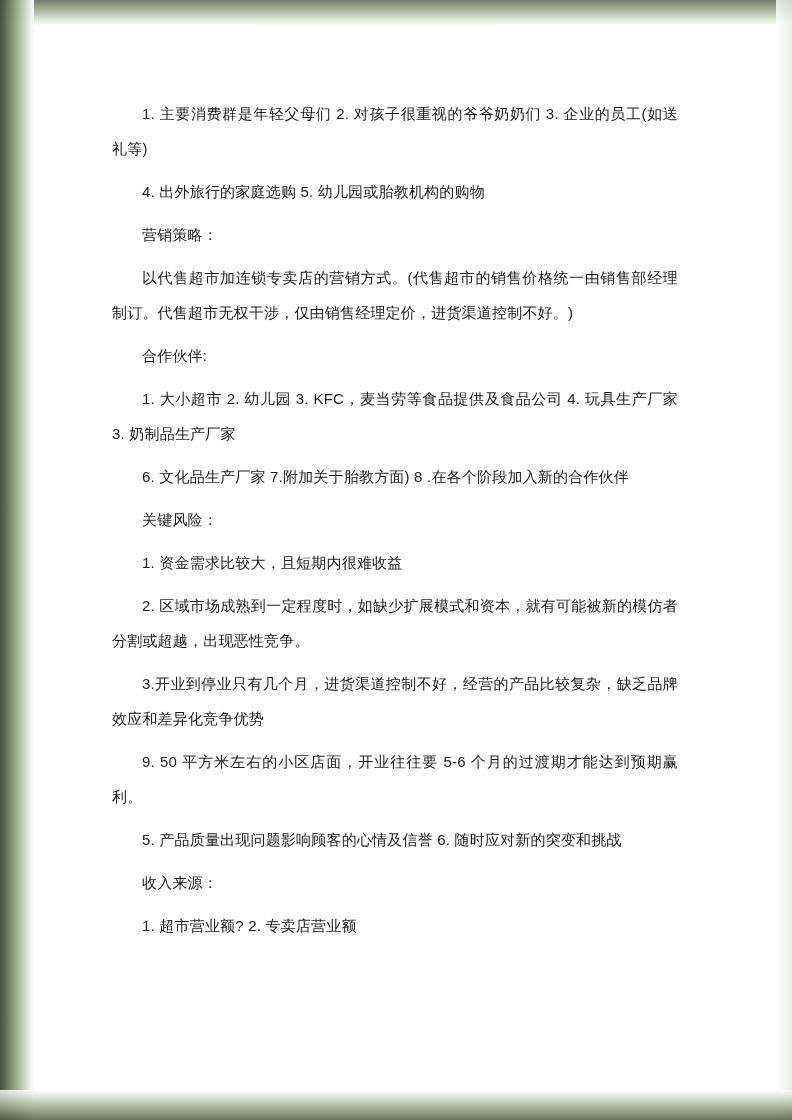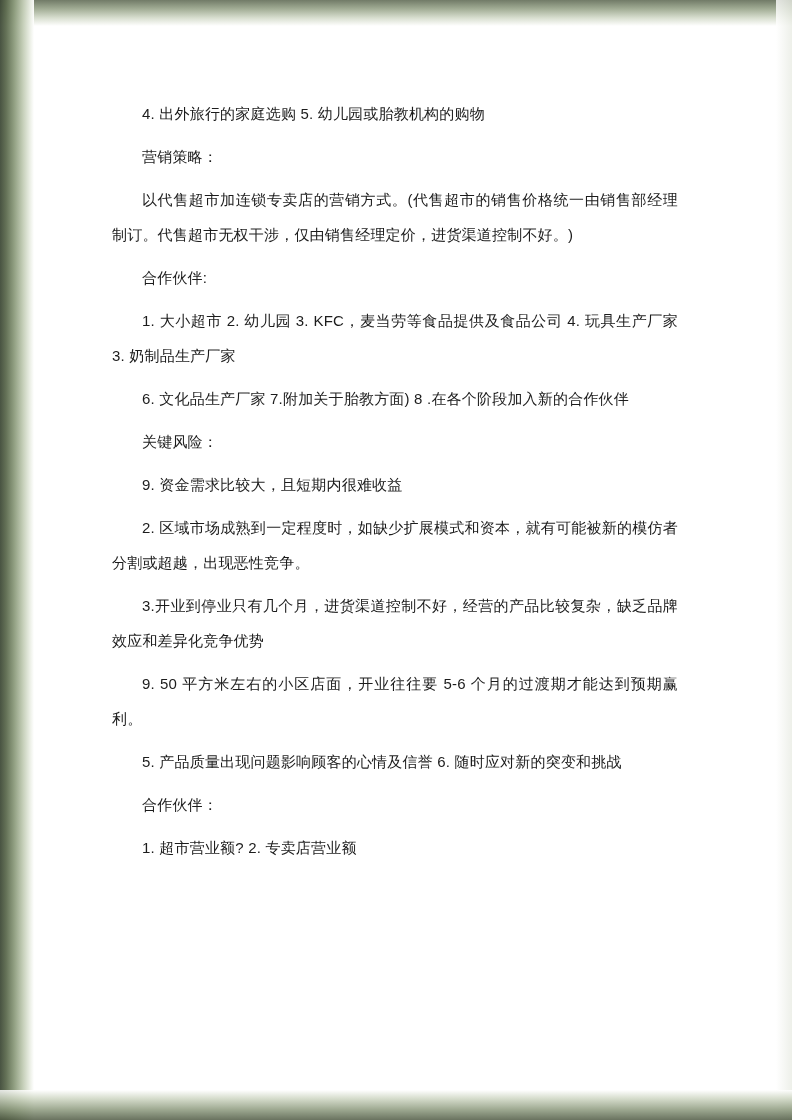--- a/index.html
+++ b/index.html
@@ -86,28 +86,29 @@
 </head>
 <body>
 
 <div class="page">
   <div class="edge-top"></div>
   <div class="edge-left"></div>
   <div class="edge-right"></div>
   <div class="edge-bottom"></div>
 
   <div class="content">
+    <p class="para">1. 主要消费群是年轻父母们  2. 对孩子很重视的爷爷奶奶们  3. 企业的员工(如送礼等)</p>
     <p class="para">4. 出外旅行的家庭选购  5. 幼儿园或胎教机构的购物</p>
     <p class="para heading">营销策略：</p>
     <p class="para">以代售超市加连锁专卖店的营销方式。(代售超市的销售价格统一由销售部经理制订。代售超市无权干涉，仅由销售经理定价，进货渠道控制不好。)</p>
     <p class="para heading">合作伙伴:</p>
     <p class="para">1. 大小超市 2. 幼儿园   3. KFC，麦当劳等食品提供及食品公司  4. 玩具生产厂家        3. 奶制品生产厂家</p>
     <p class="para">6. 文化品生产厂家        7.附加关于胎教方面) 8 .在各个阶段加入新的合作伙伴</p>
     <p class="para heading">关键风险：</p>
-    <p class="para">9. 资金需求比较大，且短期内很难收益</p>
+    <p class="para">1. 资金需求比较大，且短期内很难收益</p>
     <p class="para">2. 区域市场成熟到一定程度时，如缺少扩展模式和资本，就有可能被新的模仿者分割或超越，出现恶性竞争。</p>
     <p class="para">3.开业到停业只有几个月，进货渠道控制不好，经营的产品比较复杂，缺乏品牌效应和差异化竞争优势</p>
     <p class="para">9. 50 平方米左右的小区店面，开业往往要 5-6 个月的过渡期才能达到预期赢利。</p>
     <p class="para">5. 产品质量出现问题影响顾客的心情及信誉  6. 随时应对新的突变和挑战</p>
-    <p class="para heading">合作伙伴：</p>
+    <p class="para heading">收入来源：</p>
     <p class="para">1. 超市营业额? 2. 专卖店营业额</p>
   </div>
 </div>
 
 </body></html>

